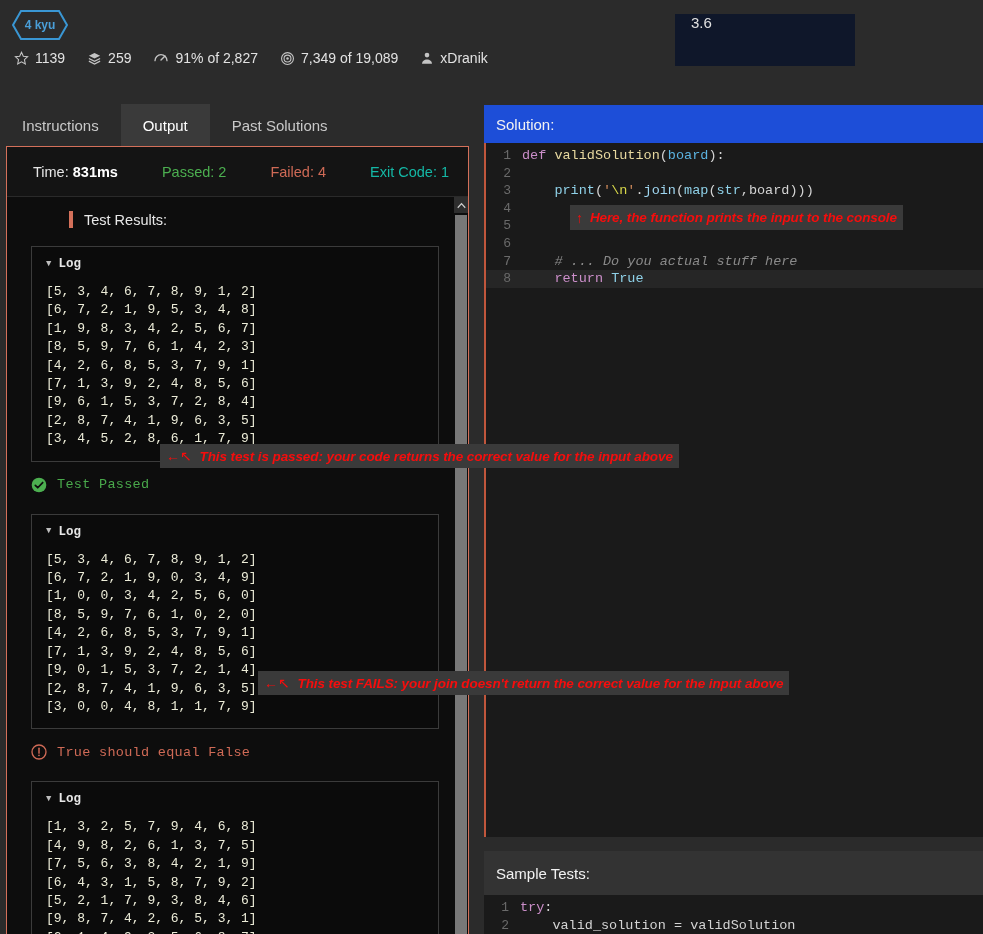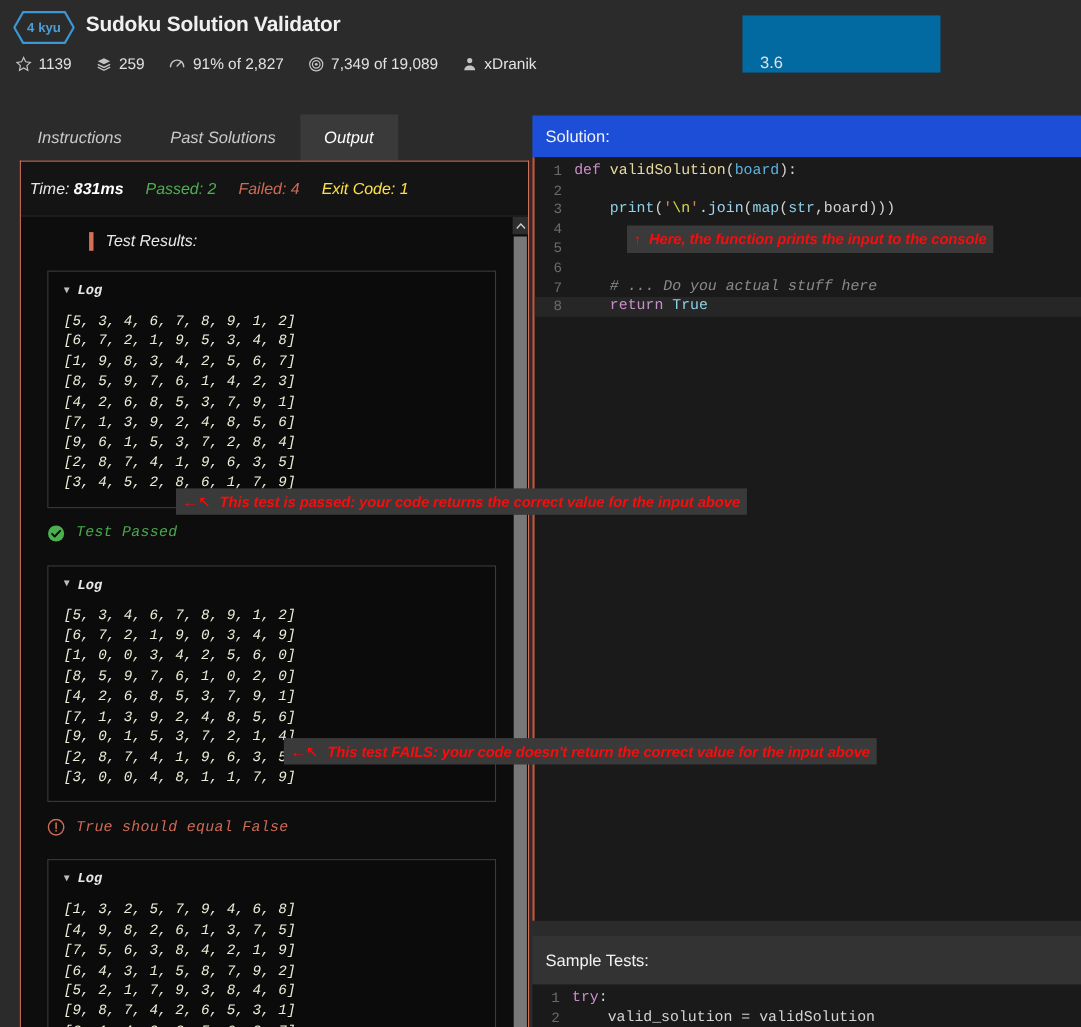--- a/index.html
+++ b/index.html
@@ -35,48 +35,48 @@
   .lang-select{
     position:absolute;left:486px;top:14px;width:175px;height:52px;
     background:#262626;display:flex;align-items:center;padding:0 14px;box-sizing:border-box;
   }
   .lang-name{font-size:15px;color:#e8e8e8;margin-left:8px;flex:1;}
   .py-icon{width:16px;height:16px;display:block;}
   .chev{width:16px;height:16px;border-radius:50%;background:#ffffff;display:flex;align-items:center;justify-content:center;}
   .chev svg{display:block;}
   .ver-select{
     position:absolute;left:675px;top:14px;width:180px;height:52px;
-    background:#0369a1;display:flex;align-items:flex-end;padding:0 16px;box-sizing:border-box;
+    background:#0f172a;display:flex;align-items:flex-start;padding:0 16px;box-sizing:border-box;
   }
   .ver-name{font-size:15px;color:#e0e0e0;}
 
   
-  .left{position:absolute;left:12px;top:88px;width:470px;height:846px;font-style:italic;}
+  .left{position:absolute;left:0;top:88px;width:470px;height:846px;}
   .tabs{position:absolute;left:0;top:16px;height:42px;display:flex;align-items:stretch;}
   .tab{
     display:flex;align-items:center;padding:0 22px;
     font-size:15px;color:#c9c9c9;background:transparent;cursor:pointer;
   }
   .tab.active{background:#3a3a3a;color:#ffffff;}
 
   .output-box{
     position:absolute;left:6px;top:58px;width:463px;height:788px;
     border:1px solid #d4705a;border-bottom:none;box-sizing:border-box;
     background:#111111;overflow:hidden;
   }
   .summary{
     height:50px;background:#141414;display:flex;align-items:center;
-    padding-left:8px;font-family:"Liberation Sans",sans-serif;font-size:14.5px;
-    border-bottom:1px solid #2a2a2a;box-sizing:border-box;
+    padding-left:26px;font-family:"Liberation Sans",sans-serif;font-size:14.5px;
+    border-bottom:1px solid #2a2a2a;box-sizing:border-box;gap:24px;
   }
   .summary .time{color:#e6e6e6;margin-right:20px;}
   .summary .time b{font-weight:bold;color:#ffffff;}
   .summary .passed{color:#4caf50;margin-right:20px;}
   .summary .failed{color:#cf6a56;margin-right:20px;}
-  .summary .exit{color:#fde047;}
+  .summary .exit{color:#14b8a6;}
 
   .results{
     position:absolute;left:0;top:50px;width:461px;height:737px;
     background:#0d0d0d;overflow:hidden;
   }
   .results-inner{position:absolute;left:0;top:0;width:447px;}
   .res-title{
     display:flex;align-items:center;margin:14px 0 0 18px;
     font-size:14.5px;color:#e8e8e8;padding-left:44px;
   }
@@ -174,21 +174,20 @@
 
   <div class="header">
 
     <div class="kyu-hex">
       <svg width="56" height="30" viewBox="0 0 56 30">
         <polygon points="9,1 47,1 55,15 47,29 9,29 1,15" fill="none" stroke="#3a97d4" stroke-width="2"></polygon>
       </svg>
     </div>
     <div class="kyu-label">4 kyu</div>
 
-    <div class="kata-title">Sudoku Solution Validator</div>
 
     <div class="stats">
 
       <div class="stat">
         <span class="ic">
           <svg width="15" height="15" viewBox="0 0 24 24">
               <path d="M12 2l2.9 6.3 6.9.8-5.1 4.7 1.4 6.8L12 17.2 5.9 20.6l1.4-6.8L2.2 9.1l6.9-.8z" fill="none" stroke="#c4c4c4" stroke-width="1.7"></path>
             </svg>
         </span>
         <span class="num">1139</span>
@@ -241,22 +240,22 @@
 
     <div class="ver-select">
       <span class="ver-name">3.6</span>
     </div>
   </div>
 
   <div class="left">
 
     <div class="tabs">
       <div class="tab">Instructions</div>
+      <div class="tab active">Output</div>
       <div class="tab">Past Solutions</div>
-      <div class="tab active">Output</div>
     </div>
 
     <div class="output-box">
 
       <div class="summary">
         <span class="time">
           <span>Time:</span>
           <b>831ms</b>
         </span>
         <span class="passed">Passed: 2</span>
@@ -423,21 +422,21 @@
     </div>
   </div>
 
   <div class="anno" id="anno-pass">
     <span class="arrow">←↖</span>
     <span>This test is passed: your code returns the correct value for the input above</span>
   </div>
 
   <div class="anno" id="anno-fail">
     <span class="arrow">←↖</span>
-    <span>This test FAILS:  your code doesn't return the correct value for the input above</span>
+    <span>This test FAILS:  your join doesn't return the correct value for the input above</span>
   </div>
 
   <div class="anno" id="anno-print">
     <span class="uparrow">↑</span>
     <span>Here, the function prints the input to the console</span>
   </div>
 
 </div>
 
 </body></html>

